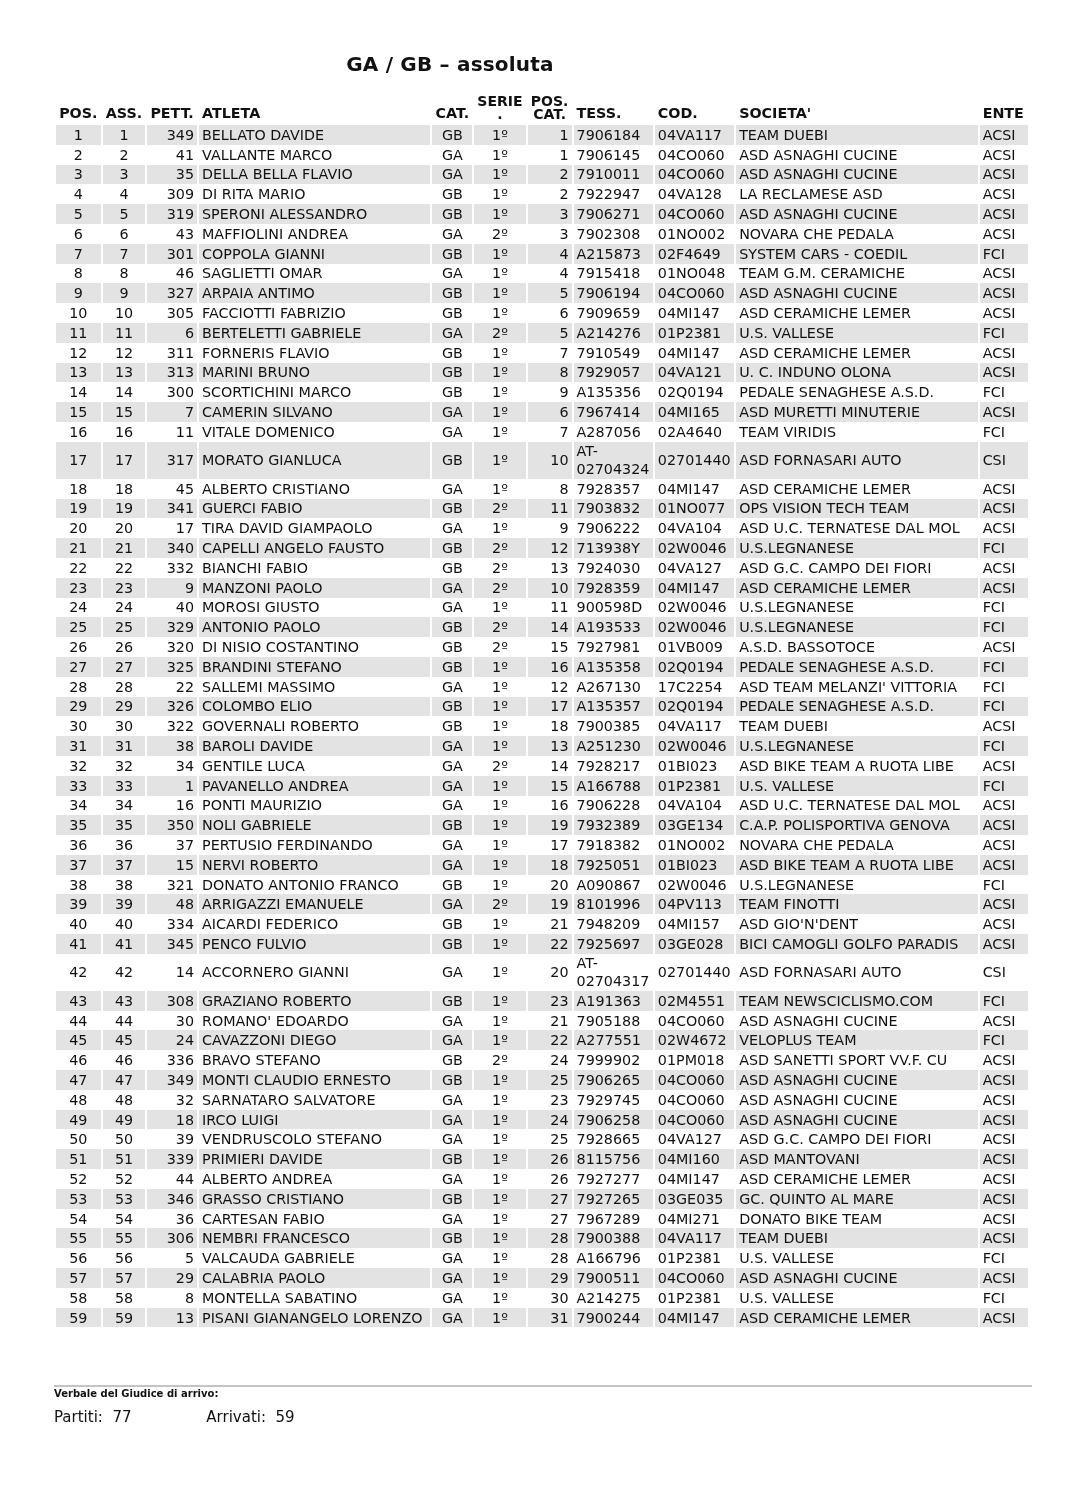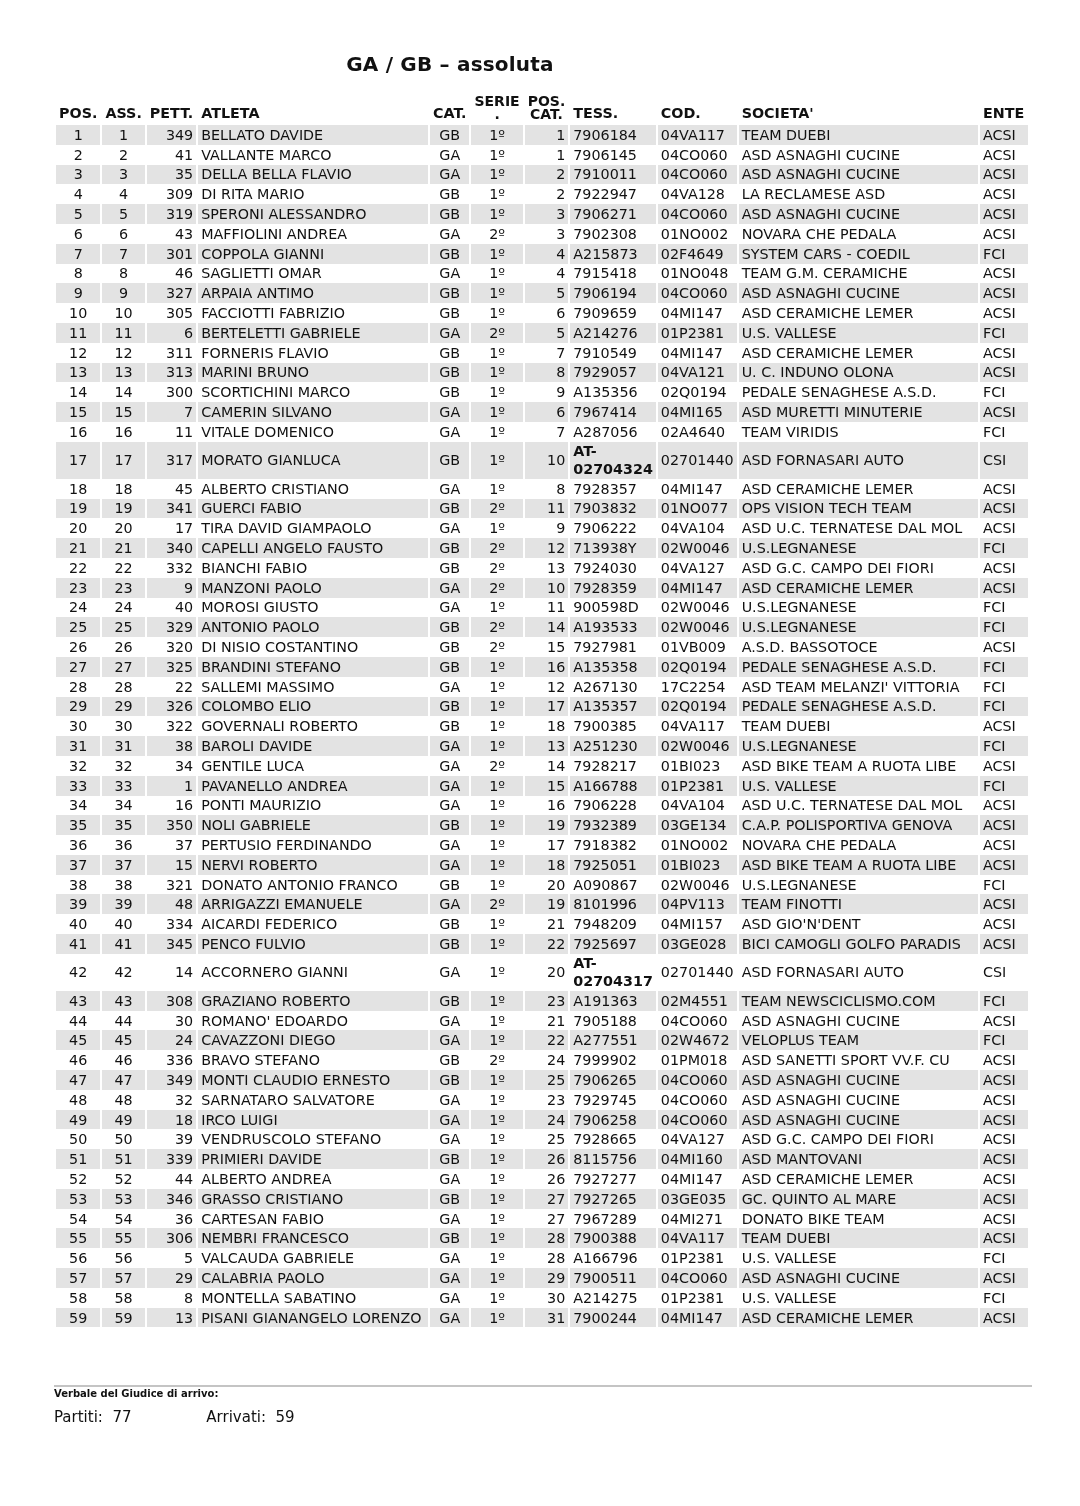--- a/index.html
+++ b/index.html
@@ -8,21 +8,21 @@
     table.results { position: absolute; top: 90px; left: 54px; width: 976px; border-collapse: separate; border-spacing: 2px 0; font-size: 14.3px; }
     table.results th { font-weight: bold; font-size: 14.3px; text-align: left; vertical-align: bottom; padding: 0 3px 4px 3px; line-height: 15px; white-space: nowrap; height: 35px; box-sizing: border-box; }
     table.results th.c { text-align: center; }
     table.results th.stack { font-size: 14px; line-height: 13px; margin-top: 7px; }
     table.results td { padding: 0 3px; height: 19.8px; line-height: 18px; white-space: nowrap; vertical-align: middle; }
     table.results tr.tall td { height: 37px; }
     table.results tr.shade td { background: #e3e3e3; }
     td.num { text-align: center; }
     td.r { text-align: right; }
     td.c { text-align: center; }
-    td.tess2 { line-height: 15px; font-weight: bold; }
+    td.tess2 { line-height: 15px; }
     .col-pos { width: 32px; } .col-ass { width: 38px; } .col-pett { width: 44px; }
     .col-atleta { width: 230px; } .col-cat { width: 30px; } .col-serie { width: 44px; }
     .col-poscat { width: 32px; } .col-tess { width: 70px; } .col-cod { width: 72px; }
     .col-soc { width: 240px; } .col-ente { width: 48px; }
     .divider { position: absolute; top: 1385px; left: 54px; width: 978px; height: 2px; background: #c4c4c4; }
     .verbale { position: absolute; top: 1388px; left: 54px; font-size: 10px; font-weight: bold; }
     .stats { position: absolute; top: 1408px; left: 54px; font-size: 15px; }
     .stats span.gap { display: inline-block; width: 70px; }
   </style>
 </head>

